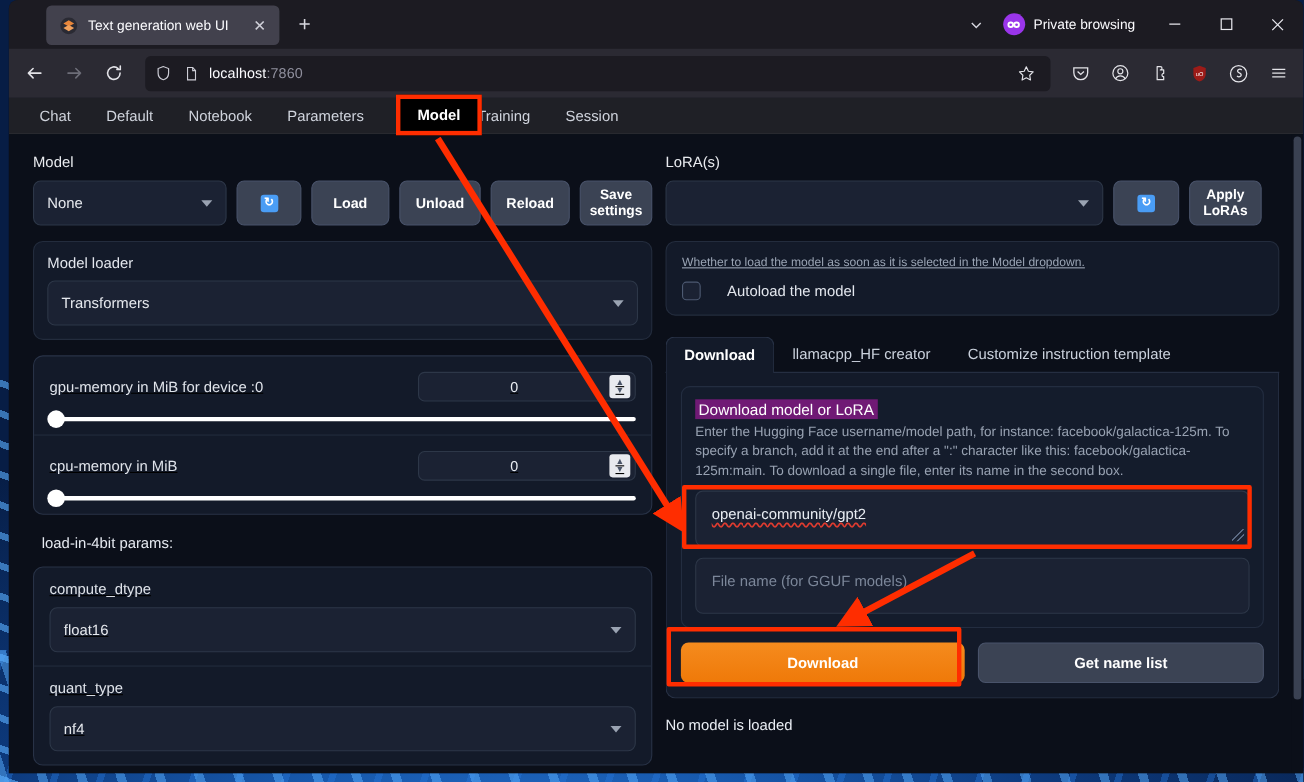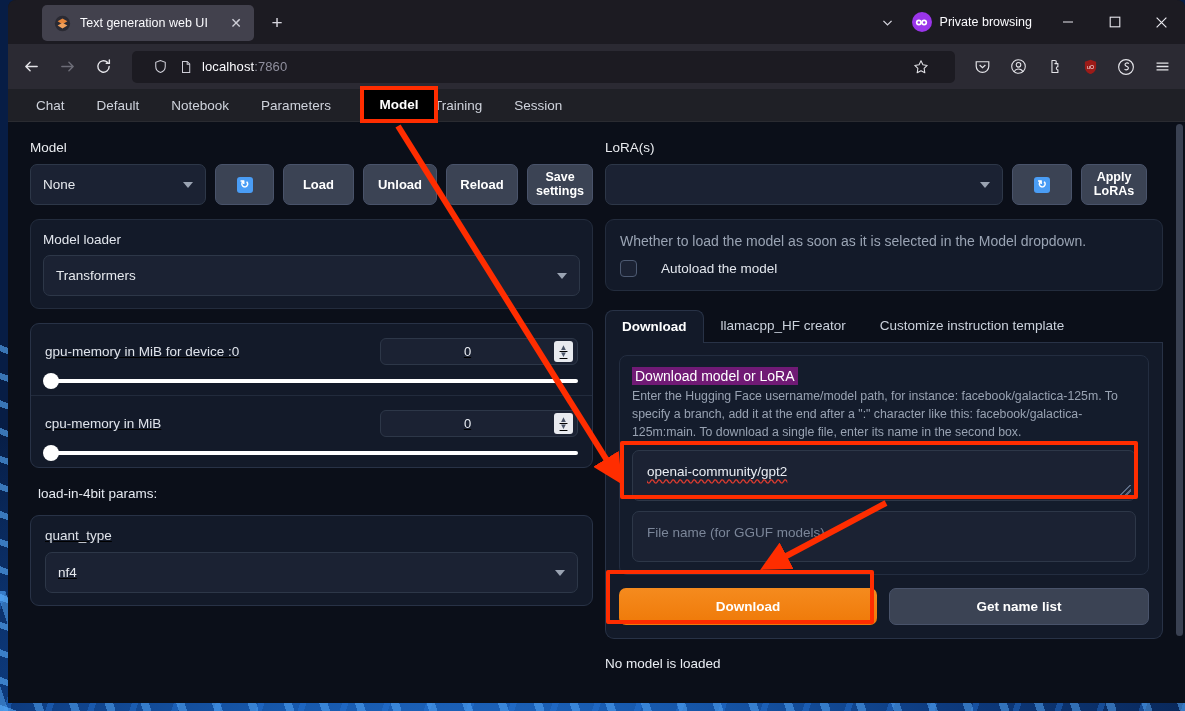--- a/index.html
+++ b/index.html
@@ -85,21 +85,21 @@
     height: 45px; background: #2b2a33; display: flex; align-items: center;
     padding: 0 6px; gap: 2px;
   }
   .navbtn {
     width: 34px; height: 32px; display: flex; align-items: center; justify-content: center;
     color: #e3e3e8; border-radius: 4px;
   }
   .navbtn.disabled { color: #6d6d78; }
   #urlbar {
     flex: 1; height: 32px; margin: 0 8px 0 10px; background: #1c1b22;
-    border-radius: 5px; display: flex; align-items: center; padding: 0 18px; gap: 6px; justify-content: center;
+    border-radius: 5px; display: flex; align-items: center; padding: 0 6px; gap: 6px; justify-content: center;
   }
   .url-ico { width: 20px; height: 20px; display:flex; align-items:center; justify-content:center; color: #cdcdd6; }
   .url-text { font-size: 13px; color: #fbfbfe; letter-spacing: .1px; }
   .url-text .dim { color: #8f8f9d; }
   .star-btn {
     width: 32px; height: 32px; display:flex; align-items:center; justify-content:center;
     color:#e3e3e8; border-radius:4px; margin-left:auto;
   }
   .tool-ico {
     width: 34px; height: 32px; display:flex; align-items:center; justify-content:center;
@@ -194,21 +194,21 @@
 
   .field-block { padding: 12px 14px; }
   .field-block + .field-block { border-top: 1px solid #222b3c; }
   .field-label { color: #dfe3ea; font-size: 13.5px; margin-bottom: 9px; }
 
   
   .info-panel {
     background: #131a29; border: 1px solid #232c3d; border-radius: 9px;
     padding: 13px 14px; margin-top: 14px;
   }
-  .info-text { color: #9aa4b4; font-size: 14px; }
+  .info-text { color: #9aa4b4; font-size: 11px; text-decoration: underline; }
   .checkline { display: flex; align-items: center; gap: 24px; margin-top: 11px; }
   .checkbox {
     width: 17px; height: 17px; border: 1px solid #4d5a72; border-radius: 4px; background: #1b2233;
   }
   .checklabel { color: #e3e7ee; font-size: 13.5px; }
 
   #subtabs {
     display: flex; align-items: flex-end; margin-top: 18px; gap: 0;
     border-bottom: 1px solid #283246;
   }
@@ -487,20 +487,27 @@
             <div class="slider-track">
               <span class="slider-knob"></span>
             </div>
           </div>
         </div>
 
         <div class="subsec-label">load-in-4bit params:</div>
 
         <div class="group">
           <div class="field-block">
+            <div class="field-label">compute_dtype</div>
+            <div class="dropdown">
+              <span>float16</span>
+              <span class="caret"></span>
+            </div>
+          </div>
+          <div class="field-block">
             <div class="field-label">quant_type</div>
             <div class="dropdown">
               <span>nf4</span>
               <span class="caret"></span>
             </div>
           </div>
         </div>
       </div>
 
       <div class="col">

